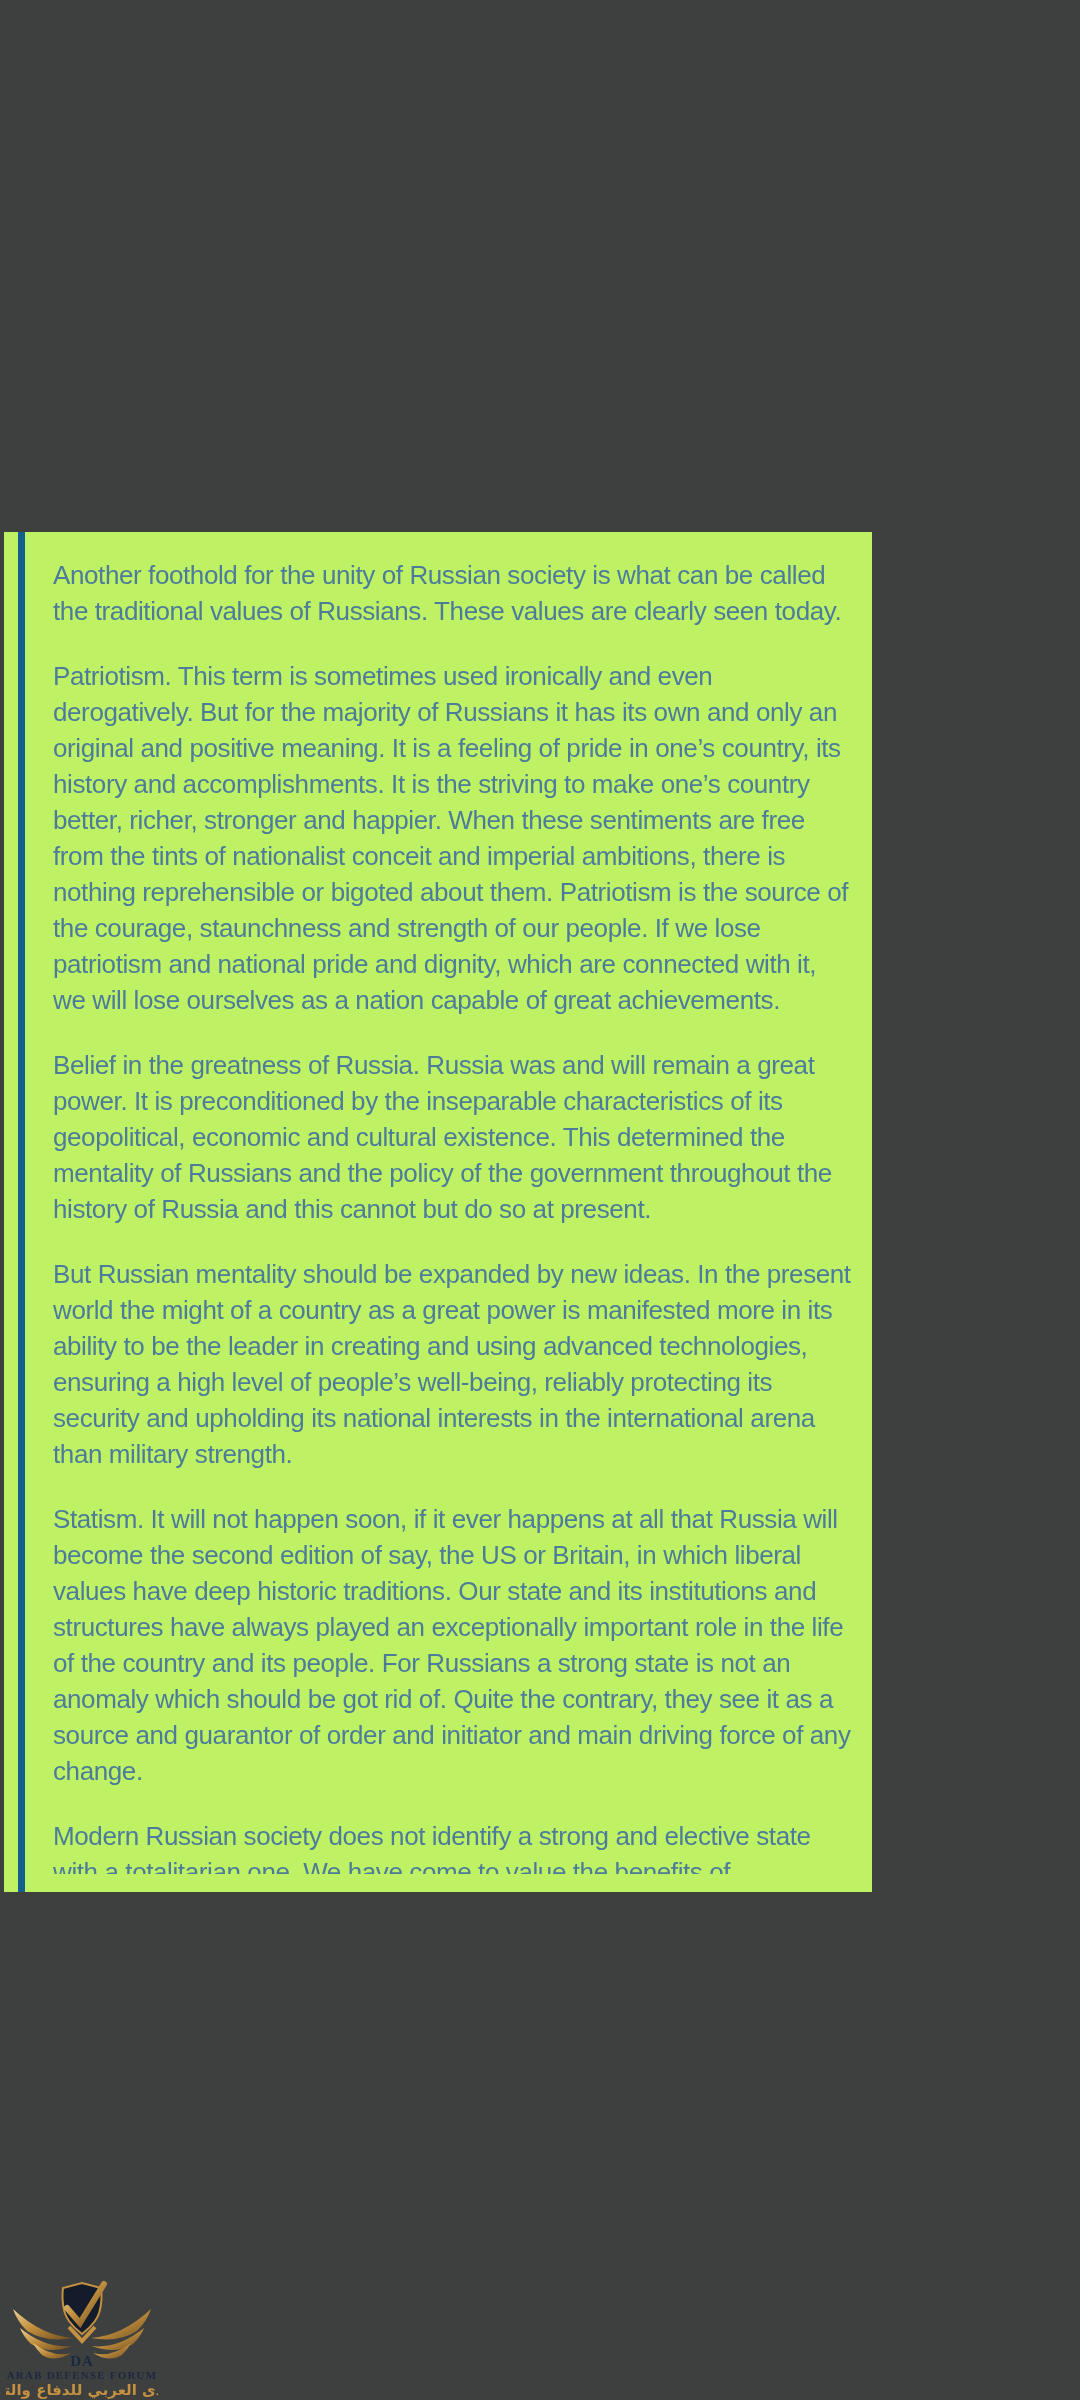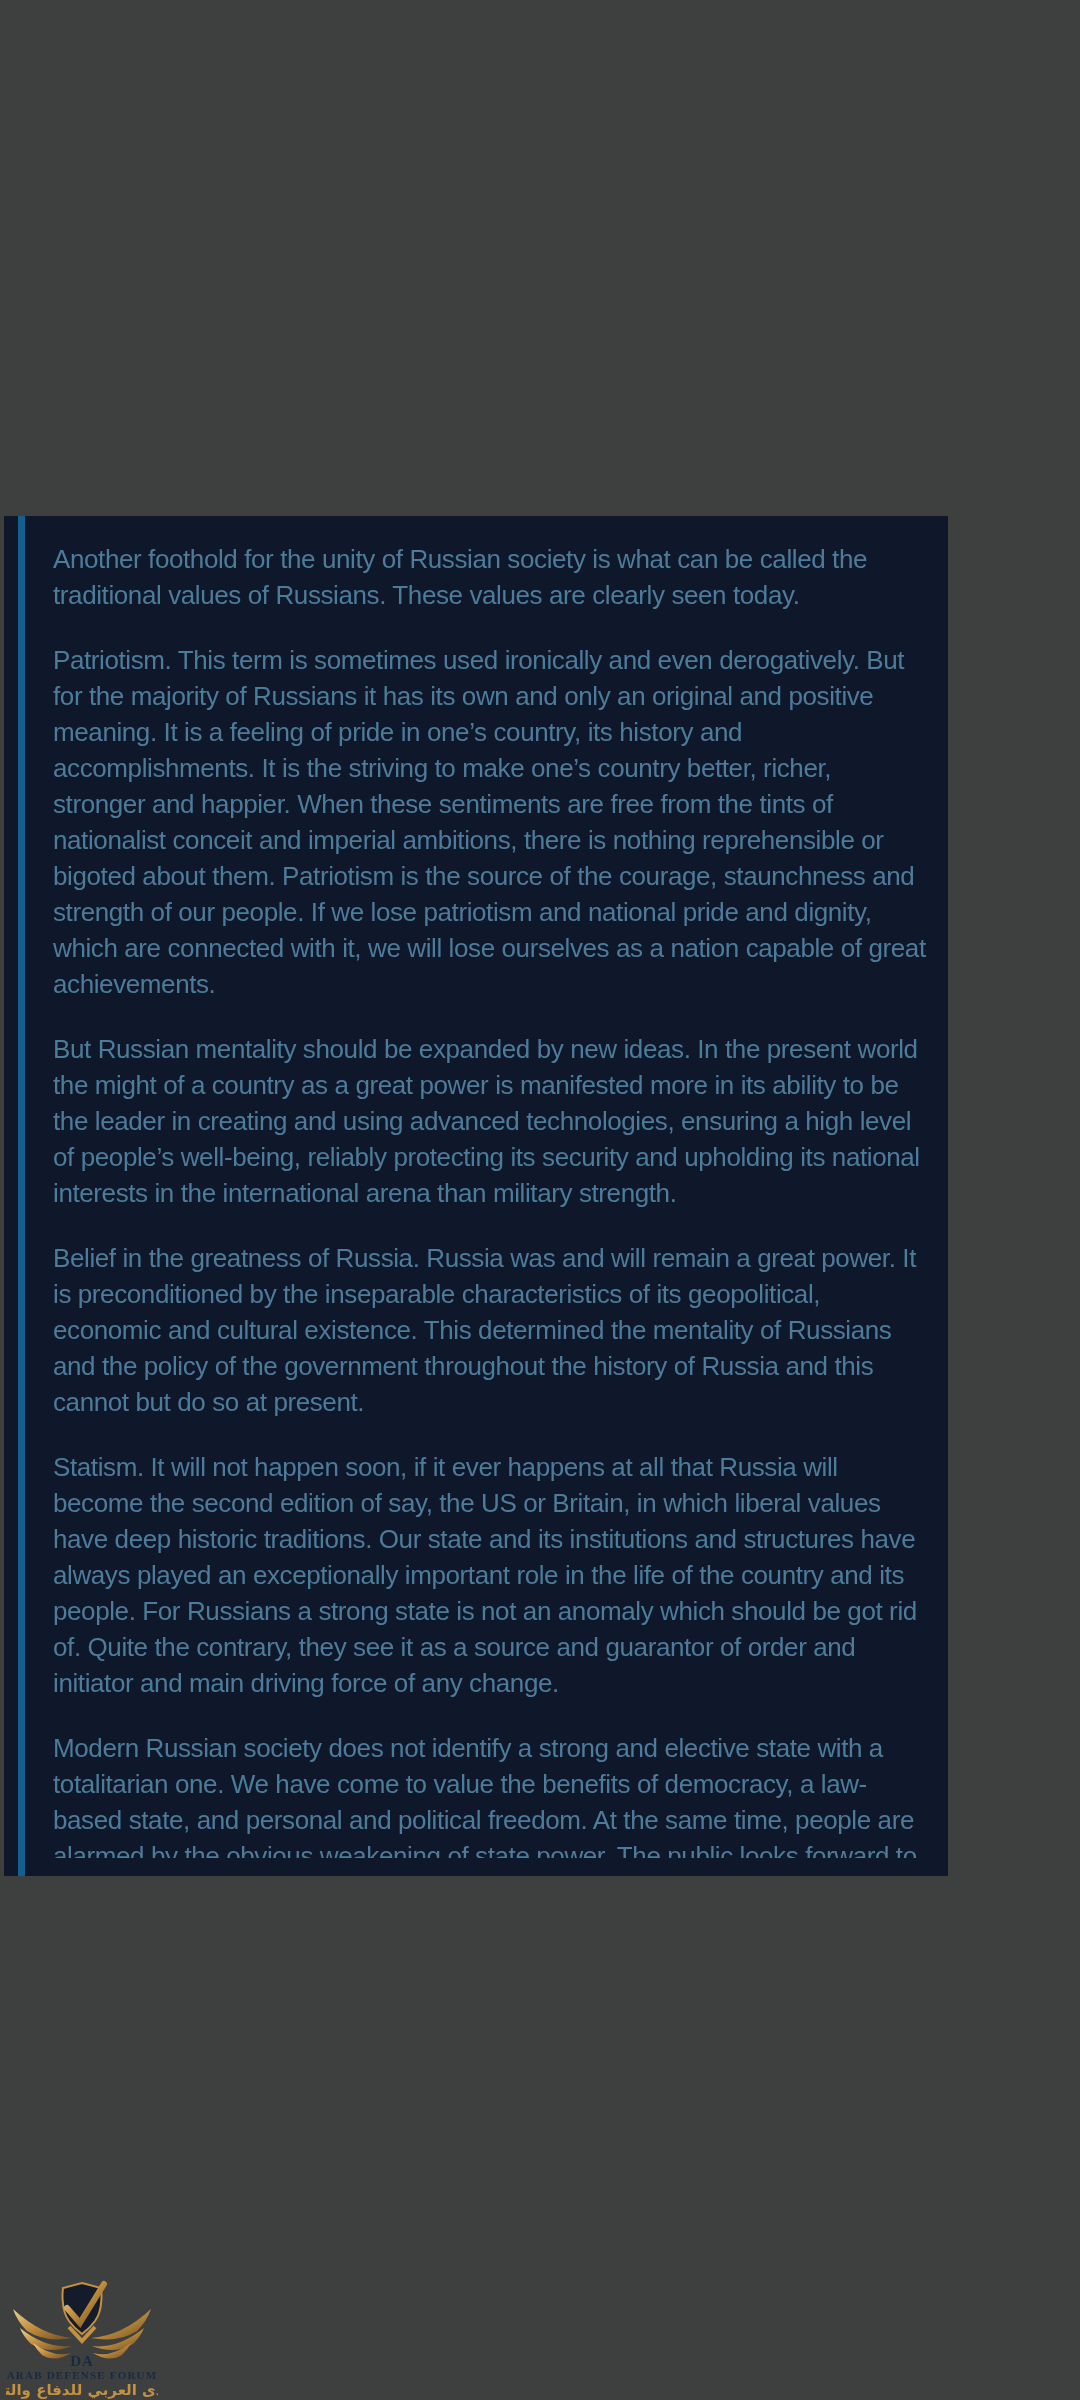--- a/index.html
+++ b/index.html
@@ -10,23 +10,23 @@
     overflow: hidden;
     font-family: "Liberation Sans", sans-serif;
   }
   .canvas {
     position: absolute; left: 0; top: 0;
     width: 1080px; height: 2400px;
     background: #3e4040;
   }
   .quote-block {
     position: absolute;
-    left: 4px; top: 516px;
-    width: 944px; height: 1360px;
-    background: #0f172a;
+    left: 4px; top: 532px;
+    width: 868px; height: 1360px;
+    background: #bef264;
     box-sizing: border-box;
   }
   .quote-border {
     position: absolute;
     left: 14px; top: 0; bottom: 0;
     width: 7px;
     background: #135f8e;
   }
   .quote-text {
     position: absolute;
@@ -64,22 +64,22 @@
 </head>
 <body>
 
 <div class="canvas">
 
   <section class="quote-block">
     <div class="quote-border"></div>
     <div class="quote-text">
         <p>Another foothold for the unity of Russian society is what can be called the traditional values of Russians. These values are clearly seen today.</p>
         <p>Patriotism. This term is sometimes used ironically and even derogatively. But for the majority of Russians it has its own and only an original and positive meaning. It is a feeling of pride in one’s country, its history and accomplishments. It is the striving to make one’s country better, richer, stronger and happier. When these sentiments are free from the tints of nationalist conceit and imperial ambitions, there is nothing reprehensible or bigoted about them. Patriotism is the source of the courage, staunchness and strength of our people. If we lose patriotism and national pride and dignity, which are connected with it, we will lose ourselves as a nation capable of great achievements.</p>
+        <p>Belief in the greatness of Russia. Russia was and will remain a great power. It is preconditioned by the inseparable characteristics of its geopolitical, economic and cultural existence. This determined the mentality of Russians and the policy of the government throughout the history of Russia and this cannot but do so at present.</p>
         <p>But Russian mentality should be expanded by new ideas. In the present world the might of a country as a great power is manifested more in its ability to be the leader in creating and using advanced technologies, ensuring a high level of people’s well-being, reliably protecting its security and upholding its national interests in the international arena than military strength.</p>
-        <p>Belief in the greatness of Russia. Russia was and will remain a great power. It is preconditioned by the inseparable characteristics of its geopolitical, economic and cultural existence. This determined the mentality of Russians and the policy of the government throughout the history of Russia and this cannot but do so at present.</p>
         <p>Statism. It will not happen soon, if it ever happens at all that Russia will become the second edition of say, the US or Britain, in which liberal values have deep historic traditions. Our state and its institutions and structures have always played an exceptionally important role in the life of the country and its people. For Russians a strong state is not an anomaly which should be got rid of. Quite the contrary, they see it as a source and guarantor of order and initiator and main driving force of any change.</p>
         <p>Modern Russian society does not identify a strong and elective state with a totalitarian one. We have come to value the benefits of democracy, a law-based state, and personal and political freedom. At the same time, people are alarmed by the obvious weakening of state power. The public looks forward to the restoration of the guiding and regulating role of the state to a degree which is necessary, proceeding from the traditions and present state of the country.</p>
         <p>Social solidarity. It is a fact that a striving for cooperative forms of activity has always prevailed over individualism. Paternalistic sentiments have struck deep roots in Russian society. The majority of Russians are used to connecting improvements in their own condition more with the aid and support of the state and society than with their own efforts, initiatives and flair for business. And it will take a long time for this habit to die.[25]</p>
       </div>
   </section>
 
   <svg class="forum-logo" viewBox="0 0 152 120" xmlns="http://www.w3.org/2000/svg">
     <defs>
       <linearGradient id="goldGrad" x1="0" y1="0" x2="1" y2="1">
         <stop offset="0" stop-color="#ecd193"></stop>

